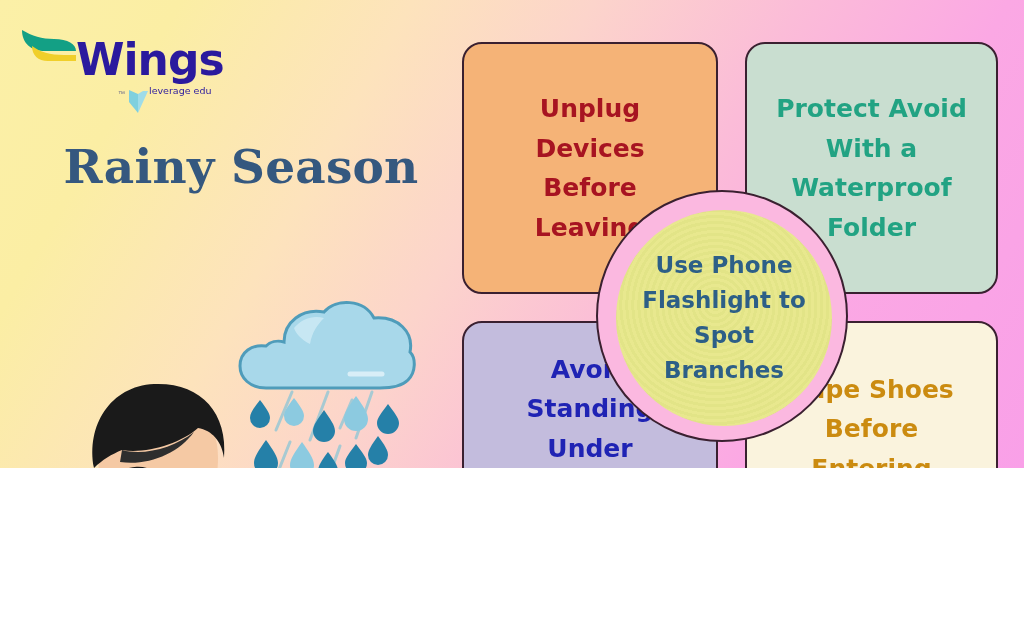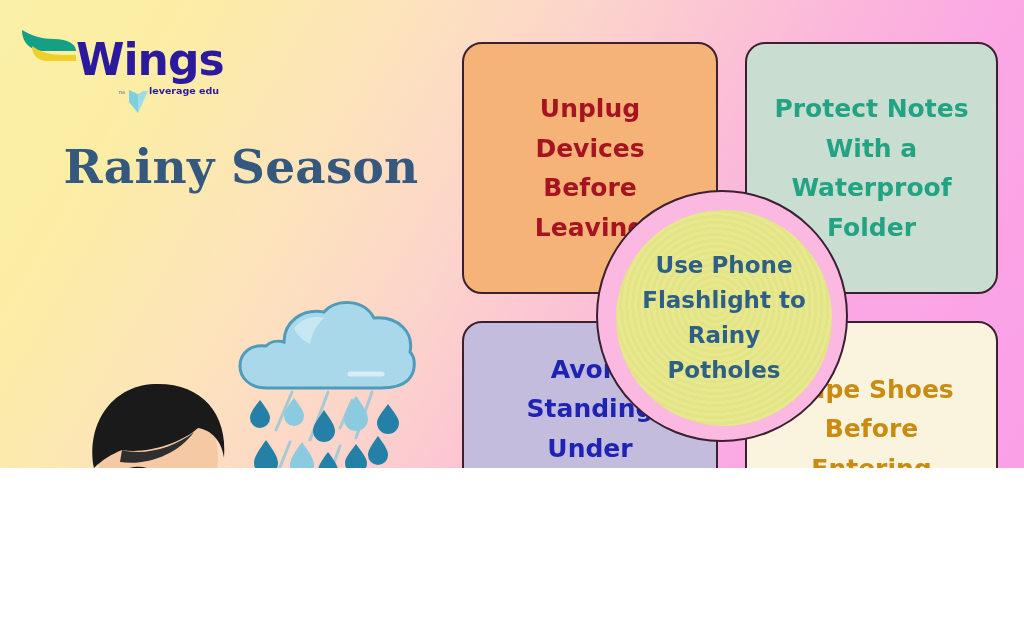--- a/index.html
+++ b/index.html
@@ -52,21 +52,21 @@
     top: 72px;
     font-size: 7px;
     color: #6b6b8a;
   }
   #logo .tagline {
     position: absolute;
     left: 131px;
     top: 68px;
     font-family: "DejaVu Sans", sans-serif;
     font-size: 9.5px;
-    font-weight: bold;
+    font-weight: normal;
     color: #2b1a9e;
     line-height: 1.15;
     width: 80px;
   }
   #logo svg.wing   { position: absolute; left: 0;  top: 8px;  }
   #logo svg.check  { position: absolute; left: 108px; top: 70px; }
 
   
   #headline {
     position: absolute;
@@ -271,30 +271,30 @@
       <path d="M204 238 C212 246, 216 256, 216 268"></path>
       <path d="M222 238 C230 246, 234 256, 234 268"></path>
     </g>
   </svg>
 
   <div class="card" id="card-tl">
     <span class="txt">Unplug Devices Before Leaving</span>
   </div>
 
   <div class="card" id="card-tr">
-    <span class="txt">Protect Notes With a Waterproof Folder</span>
+    <span class="txt">Protect Avoid With a Waterproof Folder</span>
   </div>
 
   <div class="card" id="card-bl">
     <span class="txt">Avoid Standing Under Heavy Branches</span>
   </div>
 
   <div class="card" id="card-br">
     <span class="txt">Wipe Shoes Before Entering Class</span>
   </div>
 
   <div id="center-ring">
     <div id="center-disc">
-      <span class="txt">Use Phone Flashlight to Rainy Potholes</span>
+      <span class="txt">Use Phone Flashlight to Spot Branches</span>
     </div>
   </div>
 
 </div>
 
 </body></html>

